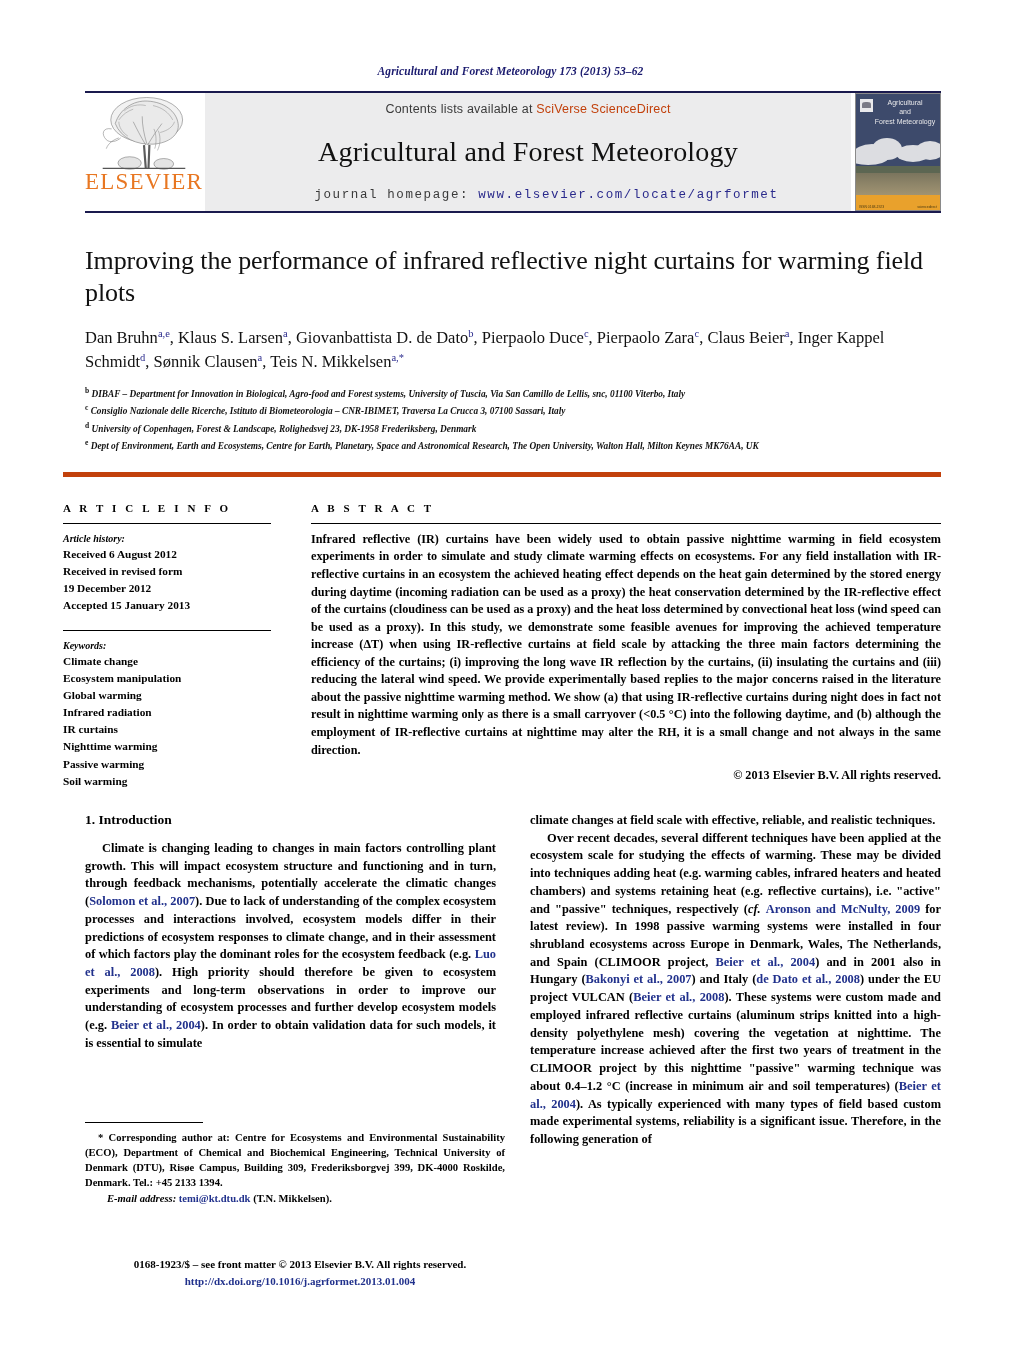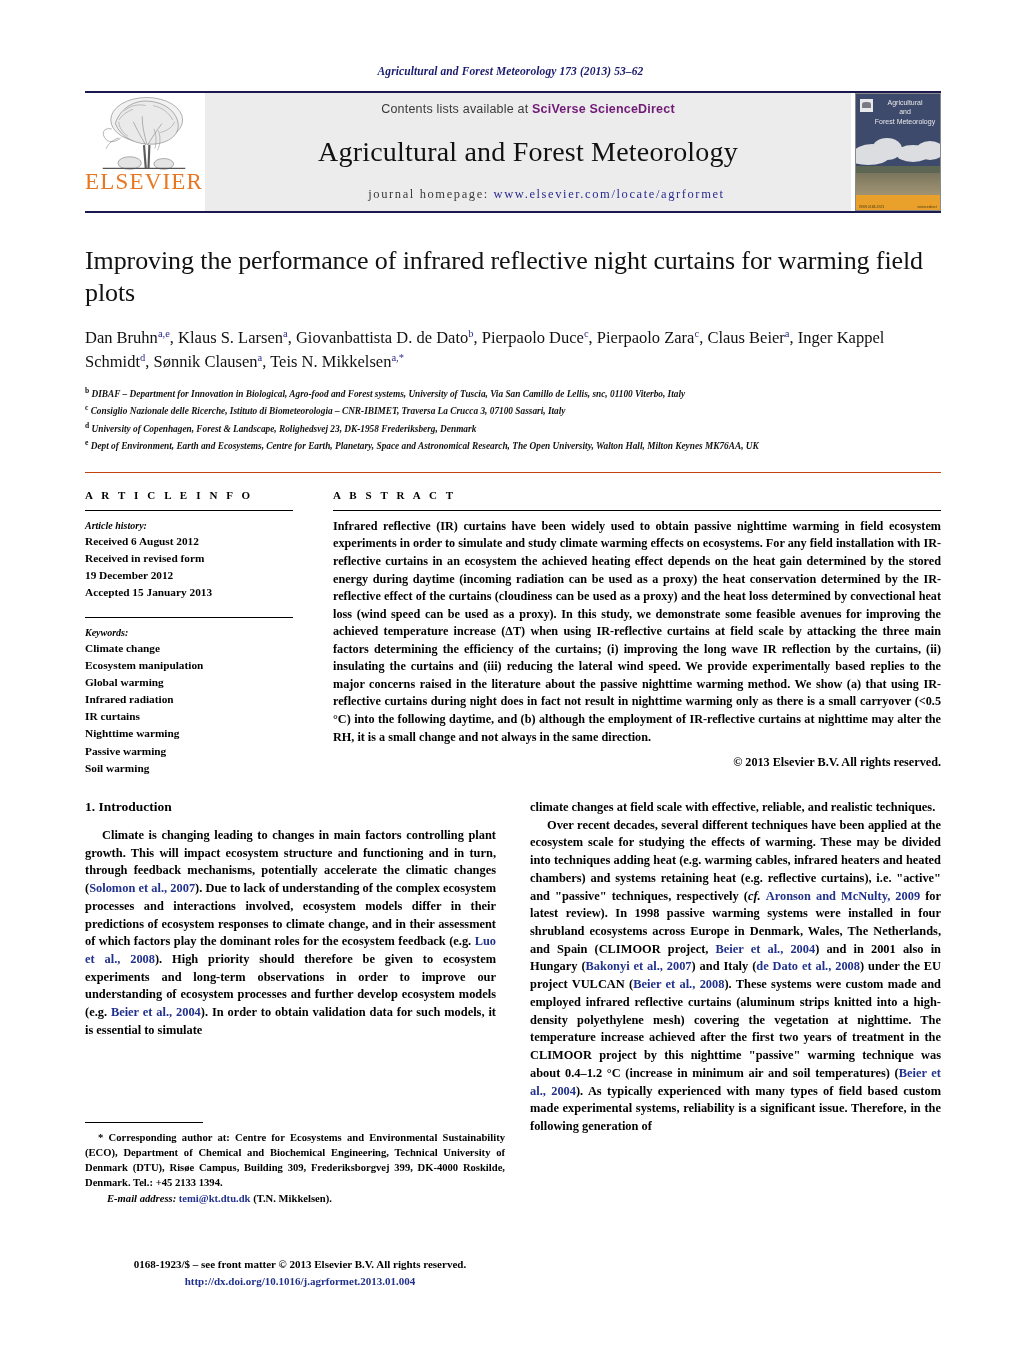--- a/index.html
+++ b/index.html
@@ -62,29 +62,29 @@
     align-items: center;
     padding: 9px 0 9px 0;
     margin-left: 2px;
   }
   .contents-line {
     font-family: "Liberation Sans", sans-serif;
     font-size: 12.5px;
     color: #3a3a3a;
     letter-spacing: 0.2px;
   }
-  .contents-line .sd-link { color: #701a75; font-weight: bold; }
+  .contents-line .sd-link { color: #c2410c; }
   .journal-title {
     font-family: "Liberation Serif", serif;
     font-size: 28px;
     color: #111111;
     letter-spacing: 0.2px;
   }
   .homepage-line {
-    font-family: Liberation Serif, serif;
+    font-family: Liberation Mono, monospace;
     font-size: 12.5px;
     color: #3a3a3a;
     letter-spacing: 1.6px;
     padding-left: 37px;
   }
   .homepage-line .hp-url { color: #2a2a8c; }
   .mast-cover {
     width: 86px;
     flex: 0 0 86px;
     margin-left: 4px;
@@ -168,23 +168,23 @@
     font-style: italic;
     font-weight: bold;
     font-size: 9.3px;
     line-height: 1.62;
     color: #111;
   }
   .affil sup { font-style: normal; font-size: 7.5px; }
 
   
   .info-abstract {
-    margin: 18px 80px 0 85px;
-    border-top: 1px solid #c2410c;
-    padding-top: 16px;
+    margin: 18px 80px 0 63px;
+    border-top: 5px solid #c2410c;
+    padding-top: 25px;
     display: flex;
   }
   .col-info { width: 230px; flex: 0 0 230px; padding-right: 22px; }
   .col-abstract { flex: 1 1 auto; padding-left: 18px; }
   .sec-head {
     font-family: "Liberation Serif", serif;
     font-weight: bold;
     font-size: 11px;
     letter-spacing: 3.1px;
     margin-bottom: 9px;

